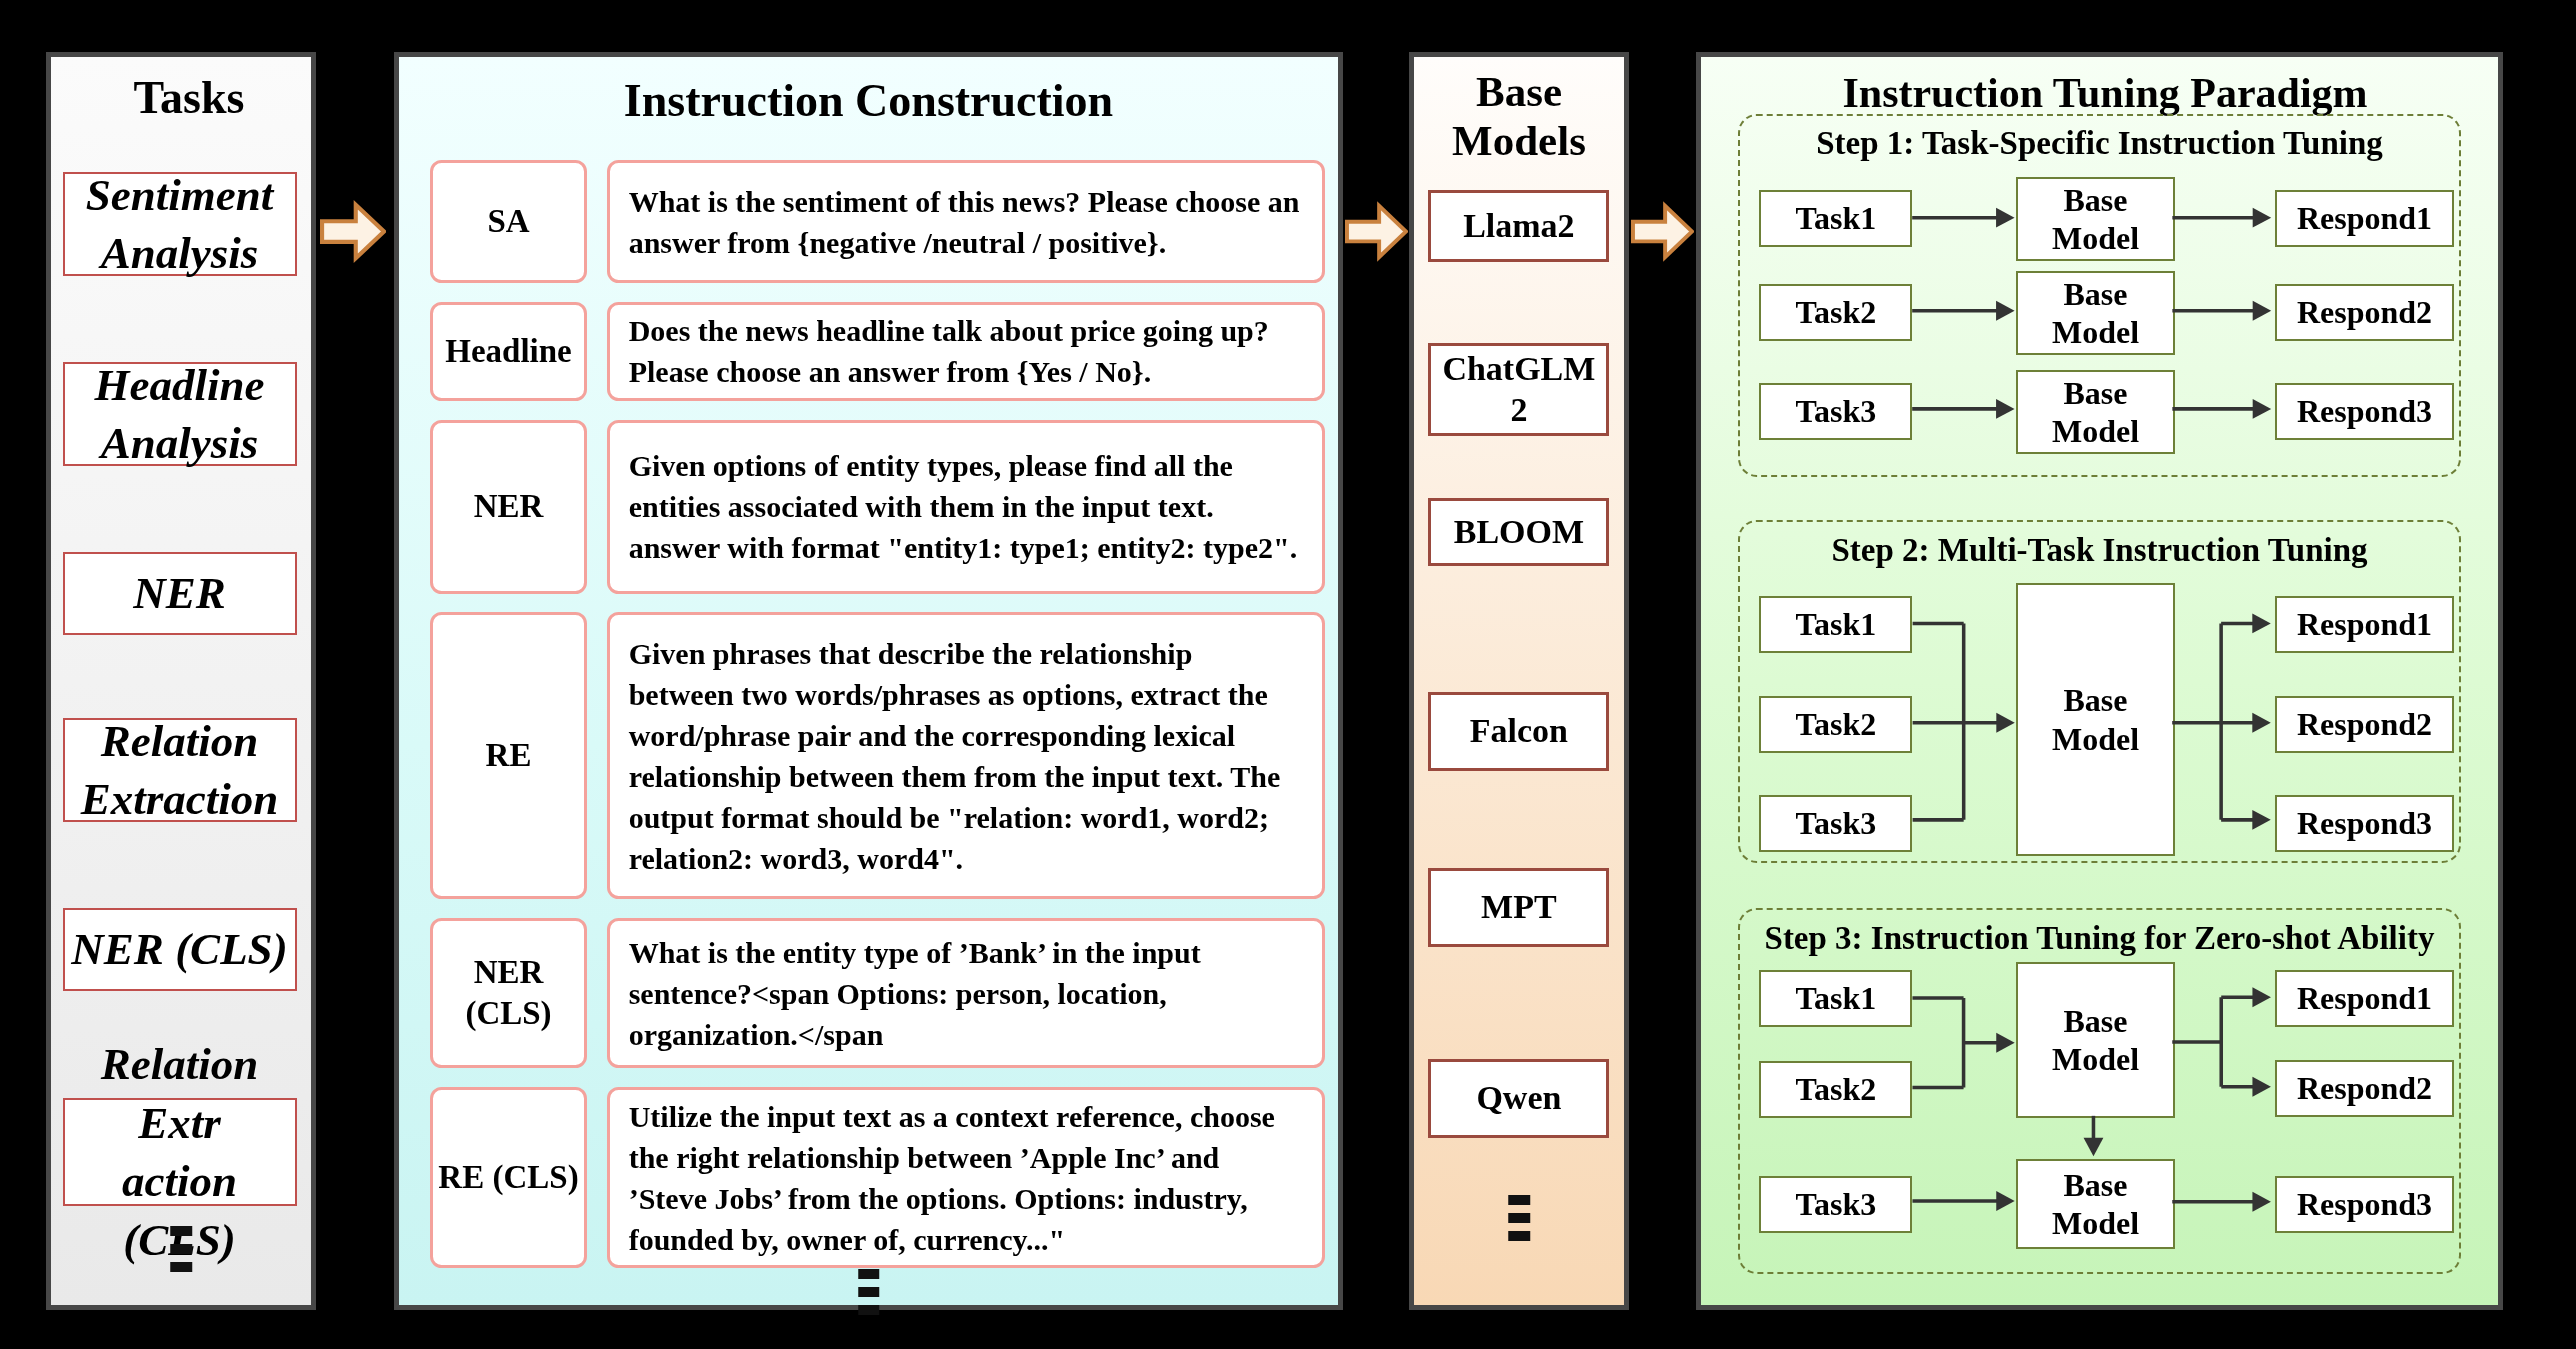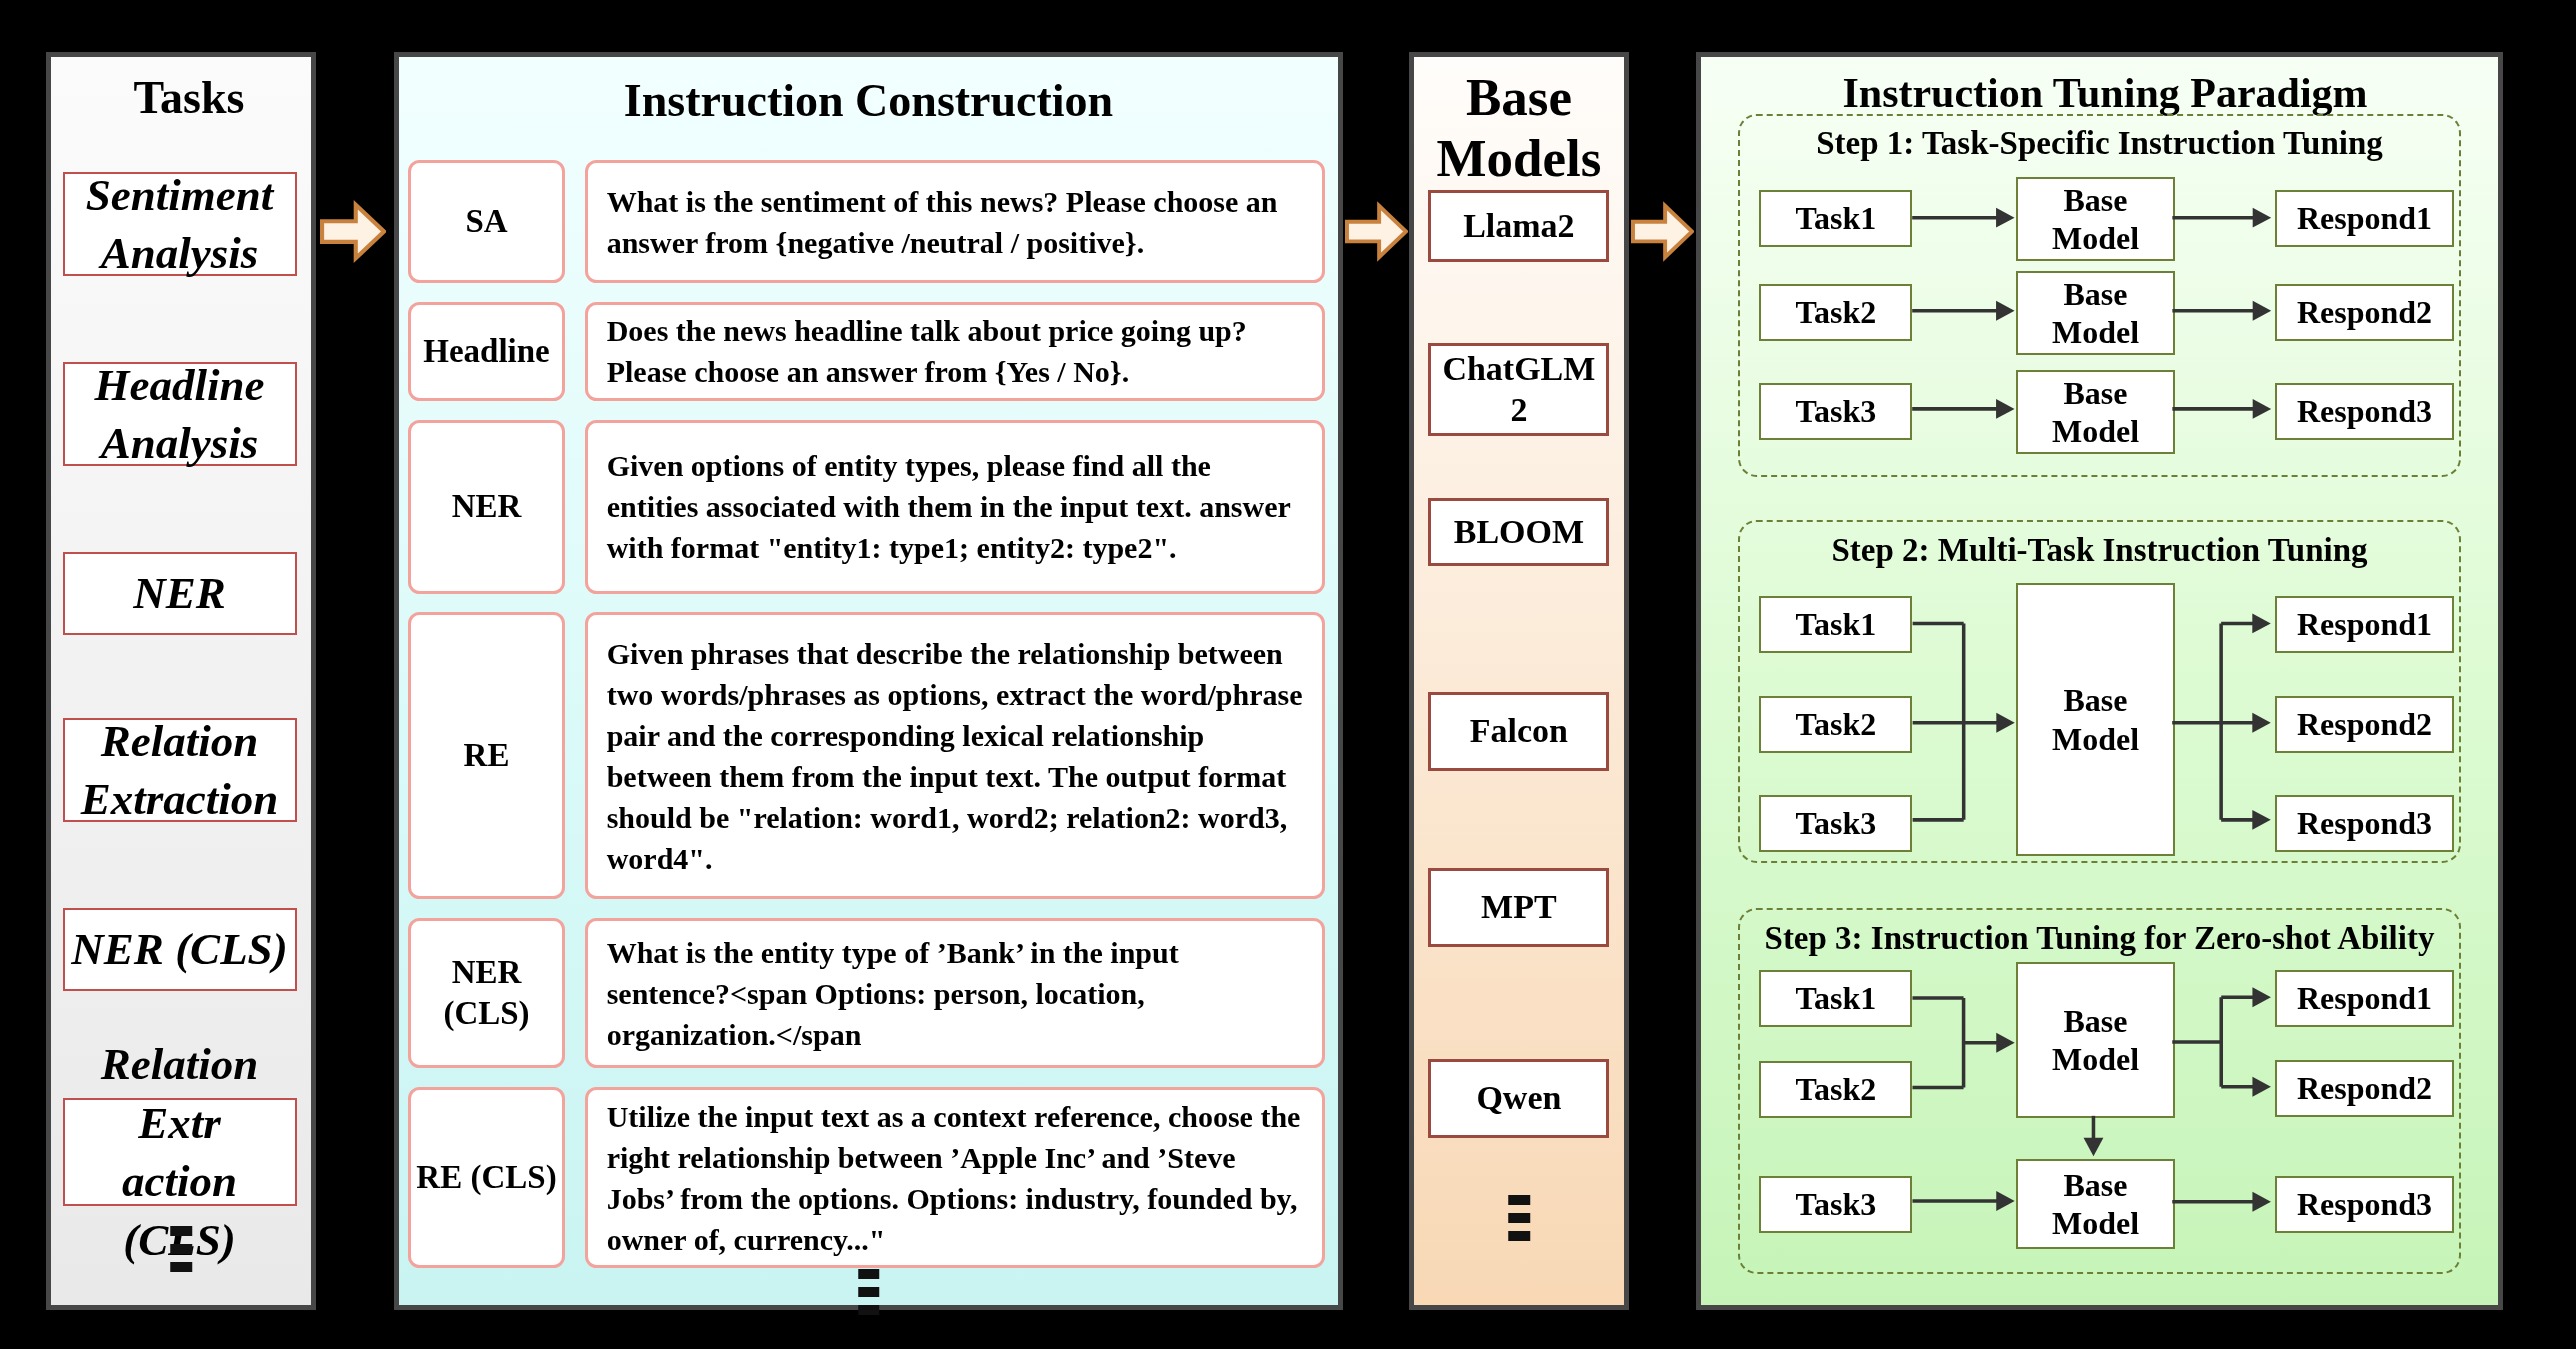--- a/index.html
+++ b/index.html
@@ -6,31 +6,31 @@
   .canvas{position:relative;width:2576px;height:1349px;background:#000;
           font-family:"Liberation Serif","DejaVu Serif",serif;font-weight:700;color:#000;overflow:hidden;}
   .panel{position:absolute;top:52px;height:1258px;border:5px solid #474747;box-sizing:border-box;}
   .panel h2{position:absolute;left:0;right:0;margin:0;text-align:center;font-weight:700;}
   .tasks{left:46px;width:270px;background:linear-gradient(180deg,#fbfbfb,#e9e9e9);}
   .instr{left:394px;width:949px;background:linear-gradient(180deg,#f2ffff,#d9faf8 55%,#c9f4f2);}
   .models{left:1409px;width:220px;background:linear-gradient(180deg,#fffdfb,#fbe8d3 55%,#f8d8b5);}
   .itp{left:1696px;width:807px;background:linear-gradient(180deg,#f7fff5,#ddfbd3 50%,#c6f4b8);}
   .tasks h2{top:14.4px;font-size:46px;padding-left:16px;}
   .instr h2{top:17px;font-size:46px;}
-  .models h2{top:10px;font-size:53px;line-height:1.15;}
+  .models h2{top:10px;font-size:43px;line-height:1.15;}
   .itp h2{top:11.5px;font-size:42px;padding-left:11px;}
   .preline{white-space:pre-line;}
   .tbox{position:absolute;left:11.5px;width:234px;border:2.9px solid #c0504d;background:#fff;
         display:flex;align-items:center;justify-content:center;text-align:center;
         font-size:45px;line-height:1.3;box-sizing:border-box;font-style:italic;}
   .mbox{position:absolute;left:14.4px;width:181px;border:3.6px solid #9a4a3e;background:#fff;
         display:flex;align-items:center;justify-content:center;text-align:center;
         font-size:34px;line-height:1.2;box-sizing:border-box;}
   .rows{position:absolute;top:103px;left:0;right:0;display:flex;flex-direction:column;
-        gap:18.7px;padding:0 13px 0 9px;box-sizing:border-box;}
+        gap:18.7px;padding:0 13px 0 31px;box-sizing:border-box;}
   .irow{display:flex;gap:20px;align-items:stretch;}
   .itag{flex:none;width:157px;border:3.6px solid #f4a29c;border-radius:11.5px;background:#fff;
         display:flex;align-items:center;justify-content:center;text-align:center;
         font-size:33px;line-height:1.25;box-sizing:border-box;}
   .itxt{flex:1;border:3.6px solid #f4a29c;border-radius:11.5px;background:#fff;
         display:flex;align-items:center;font-size:30px;line-height:41px;
         padding:5.7px 18.7px;box-sizing:border-box;}
   .vell{position:absolute;left:50%;transform:translateX(-50%);display:flex;
         flex-direction:column;gap:8px;}
   .vell i{display:block;width:21.5px;height:10px;background:#111;}

